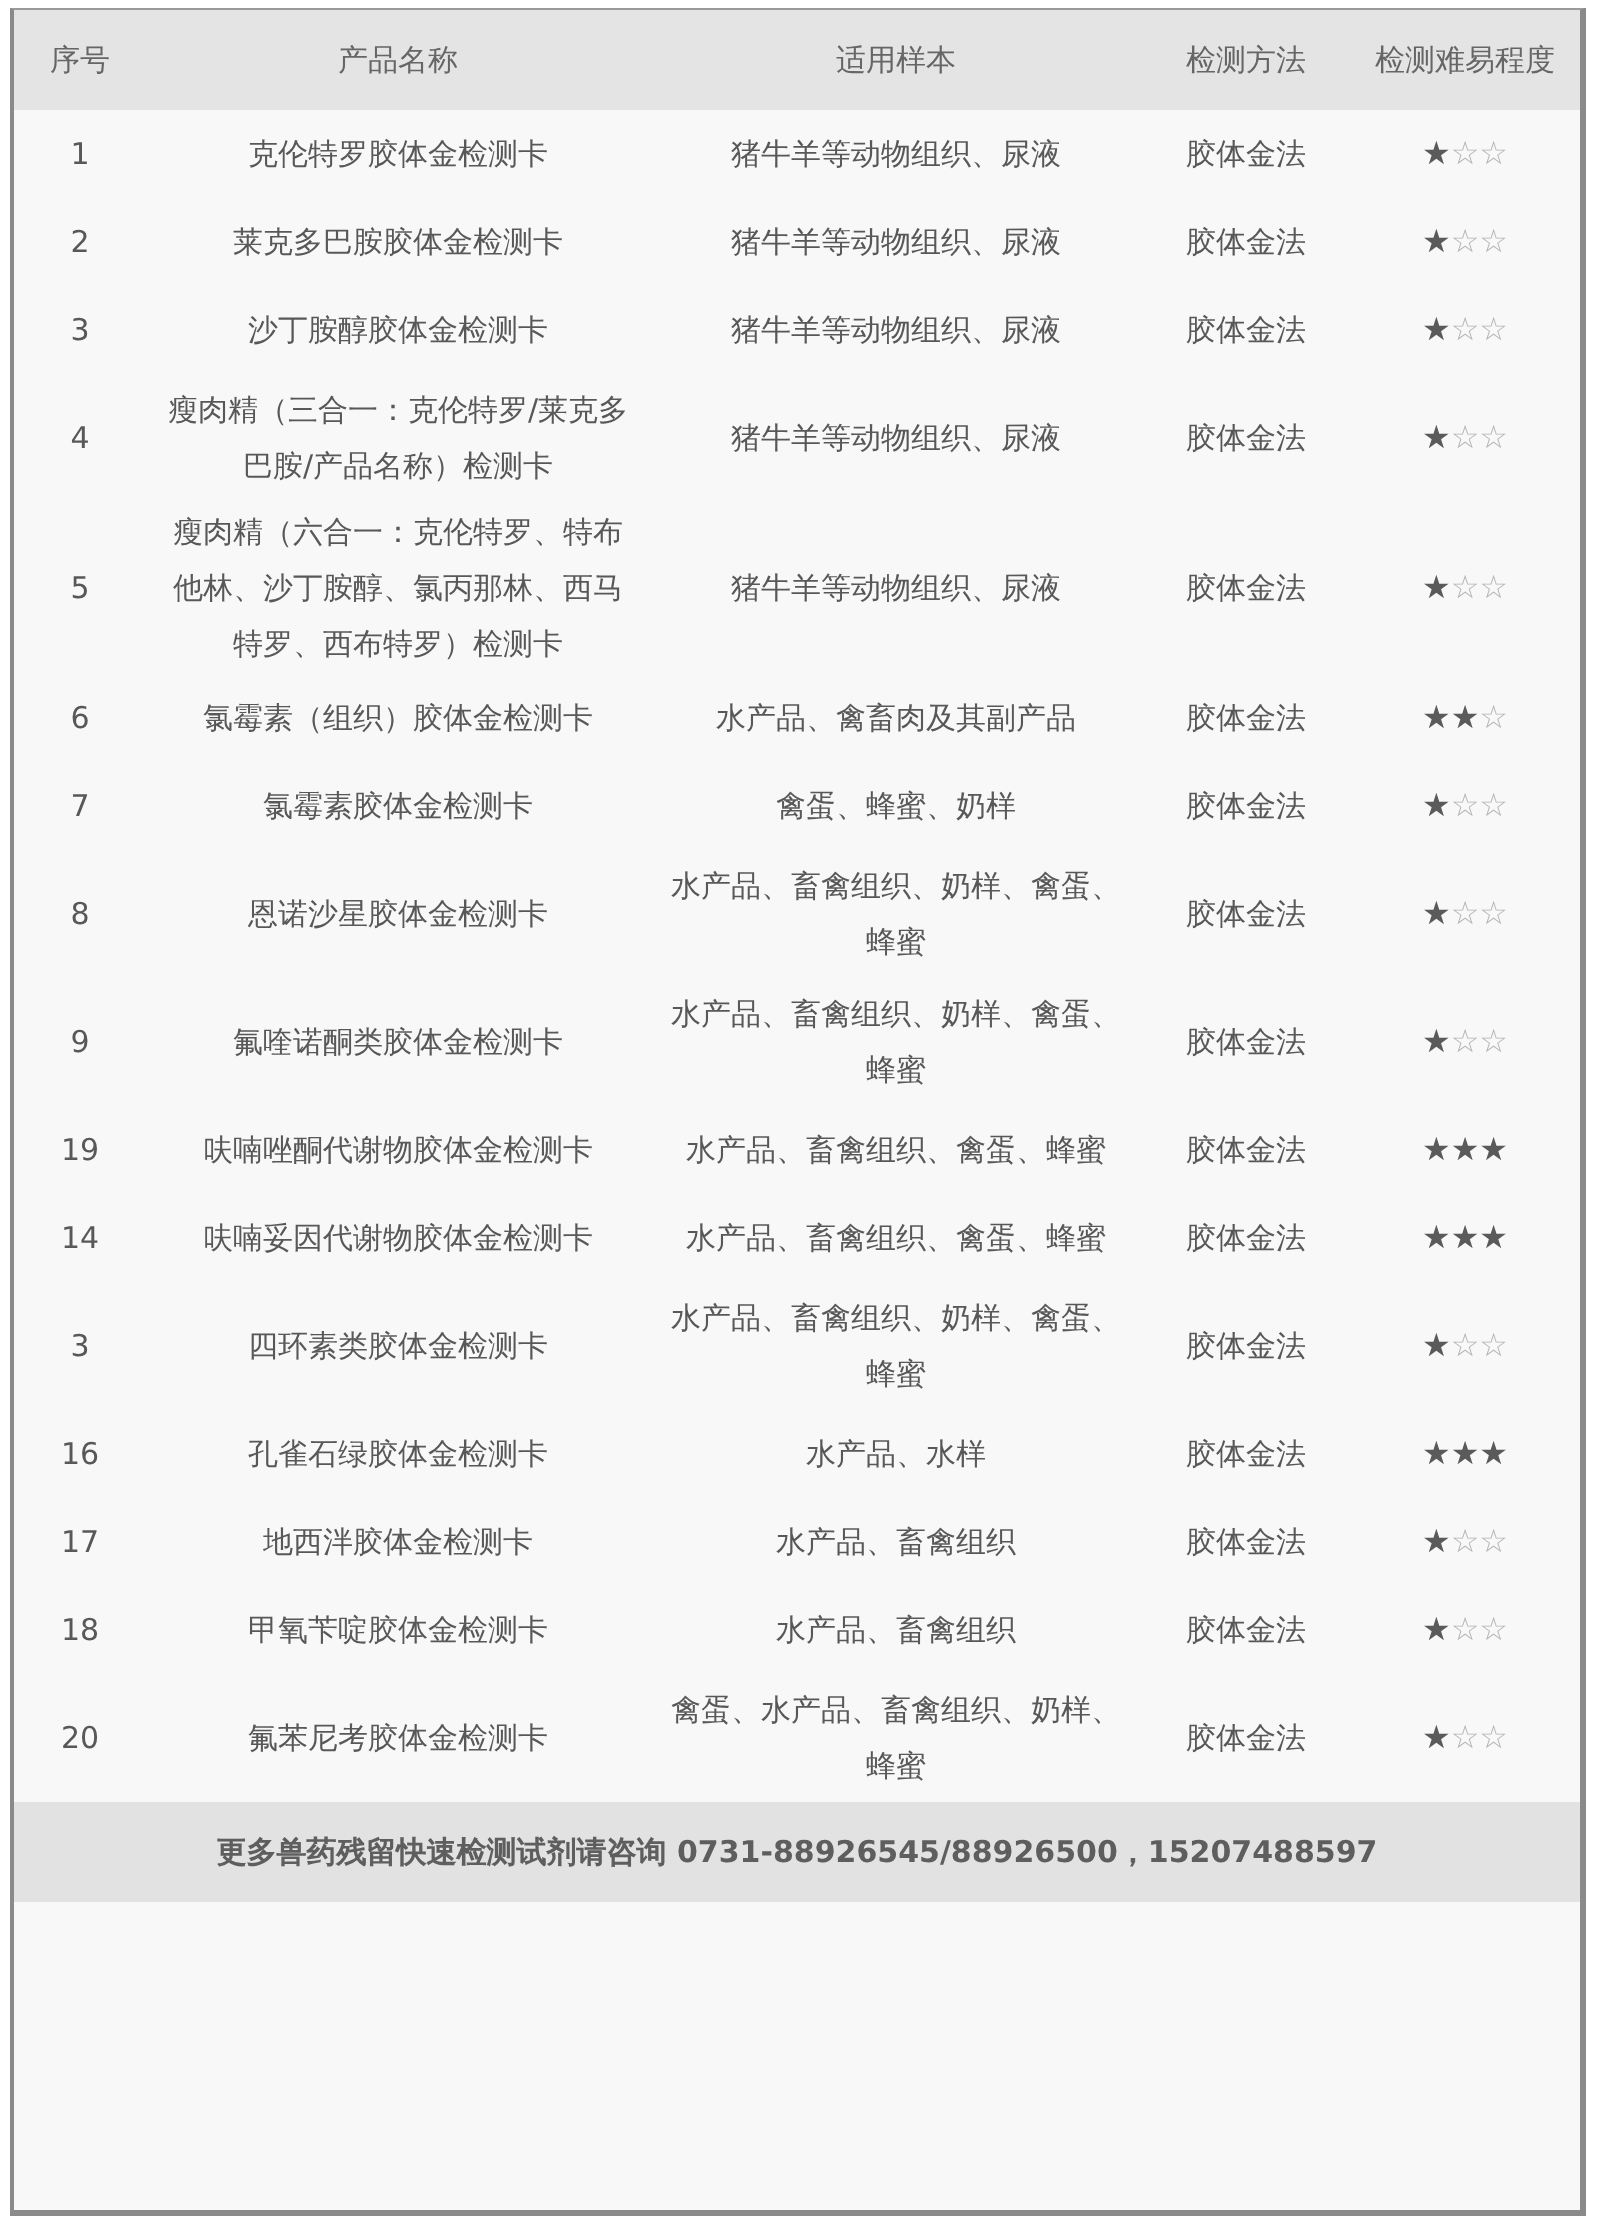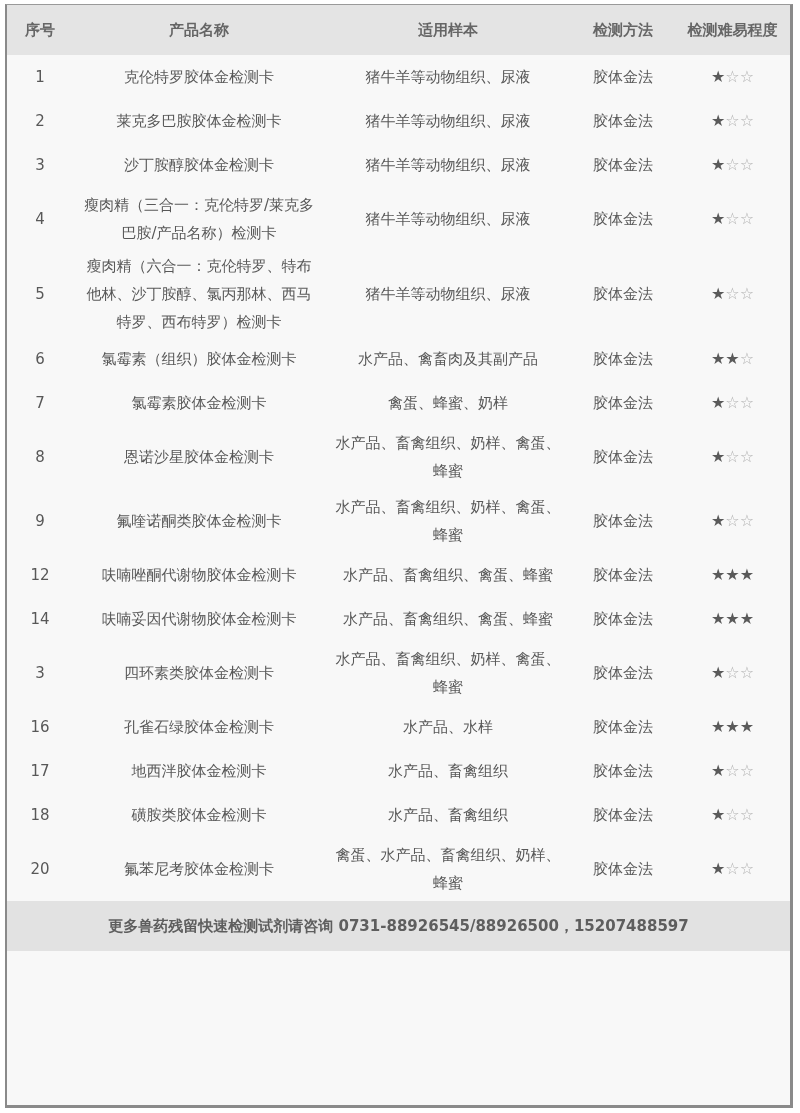--- a/index.html
+++ b/index.html
@@ -6,21 +6,21 @@
   body { width: 800px; height: 1113px; position: relative; overflow: hidden;
          font-family: "DejaVu Sans", "Liberation Sans", sans-serif; color: #555555; }
   .frame { position: absolute; left: 5px; top: 4px; width: 788px; height: 1104px;
            border-left: 2px solid #8a8a8a; border-top: 1px solid #9a9a9a;
            border-right: 3px solid #8a8a8a; border-bottom: 3px solid #8a8a8a;
            background: #f8f8f8; box-sizing: border-box; }
   table { border-collapse: collapse; width: 100%; table-layout: fixed; }
   col.c1 { width: 66px; } col.c2 { width: 252px; } col.c3 { width: 246px; }
   col.c4 { width: 104px; } col.c5 { width: 115px; }
   thead tr { background: #e4e4e4; height: 50px; }
-  th { font-size: 15px; font-weight: bold; color: #666666; text-align: center; vertical-align: middle; padding: 0; }
+  th { font-size: 15px; font-weight: normal; color: #666666; text-align: center; vertical-align: middle; padding: 0; }
   td { font-size: 15px; color: #585858; text-align: center; vertical-align: middle; line-height: 28px; padding: 0 8px; }
   td.num { padding: 0; }
   td.stars { font-size: 16px; letter-spacing: 0px; }
   .star-full { color: #5a5a5a; }
   .star-empty { color: #b4b4b4; }
   tr.r1 { height: 44px; }
   tr.r2 { height: 64px; }
   tr.r3 { height: 86px; }
   tfoot tr { background: #e2e2e2; height: 50px; }
   tfoot td { font-size: 15px; font-weight: bold; color: #5e5e5e; padding: 0; }
@@ -104,21 +104,21 @@
         <td class="stars"><span class="star-full">★</span><span class="star-empty">☆☆</span></td>
       </tr>
       <tr class="r2">
         <td class="num">9</td>
         <td>氟喹诺酮类胶体金检测卡</td>
         <td>水产品、畜禽组织、奶样、禽蛋、蜂蜜</td>
         <td>胶体金法</td>
         <td class="stars"><span class="star-full">★</span><span class="star-empty">☆☆</span></td>
       </tr>
       <tr class="r1">
-        <td class="num">12</td>
+        <td class="num">19</td>
         <td>呋喃唑酮代谢物胶体金检测卡</td>
         <td>水产品、畜禽组织、禽蛋、蜂蜜</td>
         <td>胶体金法</td>
         <td class="stars"><span class="star-full">★★★</span><span class="star-empty"></span></td>
       </tr>
       <tr class="r1">
         <td class="num">14</td>
         <td>呋喃妥因代谢物胶体金检测卡</td>
         <td>水产品、畜禽组织、禽蛋、蜂蜜</td>
         <td>胶体金法</td>
@@ -140,21 +140,21 @@
       </tr>
       <tr class="r1">
         <td class="num">17</td>
         <td>地西泮胶体金检测卡</td>
         <td>水产品、畜禽组织</td>
         <td>胶体金法</td>
         <td class="stars"><span class="star-full">★</span><span class="star-empty">☆☆</span></td>
       </tr>
       <tr class="r1">
         <td class="num">18</td>
-        <td>磺胺类胶体金检测卡</td>
+        <td>甲氧苄啶胶体金检测卡</td>
         <td>水产品、畜禽组织</td>
         <td>胶体金法</td>
         <td class="stars"><span class="star-full">★</span><span class="star-empty">☆☆</span></td>
       </tr>
       <tr class="r2">
         <td class="num">20</td>
         <td>氟苯尼考胶体金检测卡</td>
         <td>禽蛋、水产品、畜禽组织、奶样、蜂蜜</td>
         <td>胶体金法</td>
         <td class="stars"><span class="star-full">★</span><span class="star-empty">☆☆</span></td>

